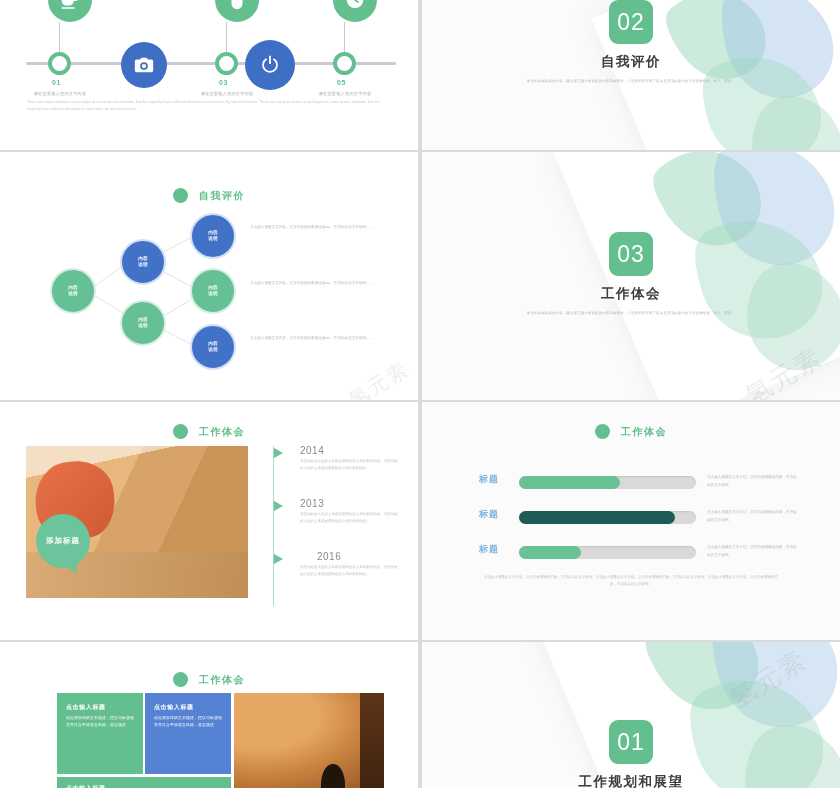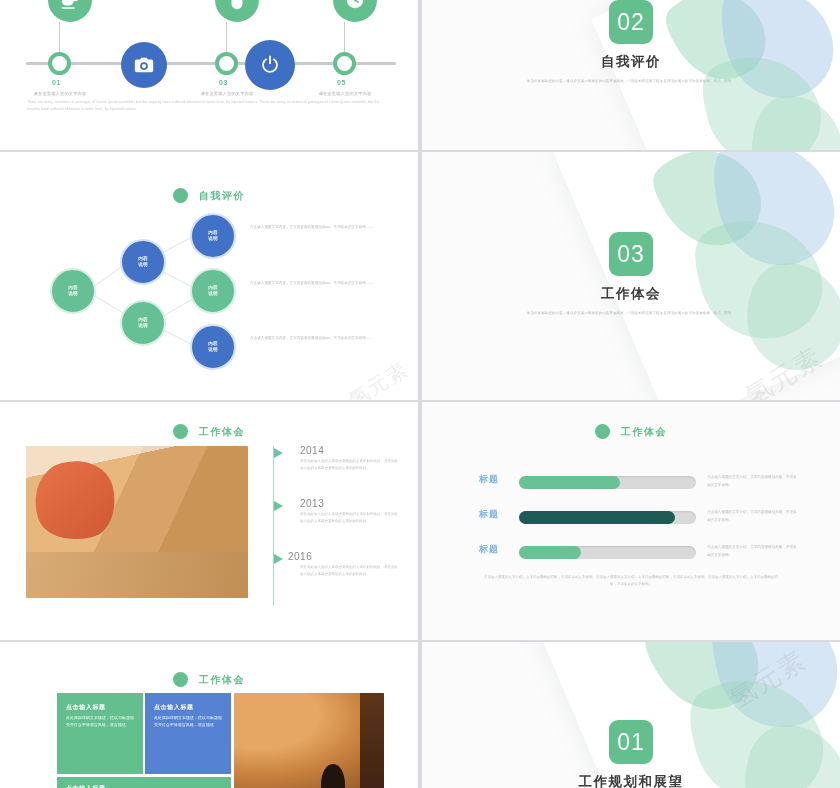--- a/index.html
+++ b/index.html
@@ -297,36 +297,39 @@
     </div>
     <div class="watermark">氢元素</div>
   </div>
 
   <div class="slide">
     <div class="head" style="top:20px;">
       <span class="dot"></span><span class="htxt">工作体会</span>
     </div>
 
     <div class="photo ph-desk" style="left:26px;top:44px;width:222px;height:152px;"></div>
+    <div class="bubble" style="left:36px;top:112px;">
+      <span>添加标题</span>
+    </div>
 
     <div class="yr-rail" style="left:273px;top:44px;height:160px;"></div>
 
     <div>
       <div class="yr-arrow" style="left:274px;top:46px;"></div>
       <div class="yr-year" style="left:300px;top:43px;">2014</div>
       <div class="yr-body" style="left:300px;top:56px;">请在此处输入您的文本或者复制您的文本粘贴到此处。请在此处输入您的文本或者复制您的文本粘贴到此处。</div>
     </div>
     <div>
       <div class="yr-arrow" style="left:274px;top:99px;"></div>
       <div class="yr-year" style="left:300px;top:96px;">2013</div>
       <div class="yr-body" style="left:300px;top:109px;">请在此处输入您的文本或者复制您的文本粘贴到此处。请在此处输入您的文本或者复制您的文本粘贴到此处。</div>
     </div>
     <div>
       <div class="yr-arrow" style="left:274px;top:152px;"></div>
-      <div class="yr-year" style="left:288px;top:149px;">2016</div>
+      <div class="yr-year" style="left:317px;top:149px;">2016</div>
       <div class="yr-body" style="left:300px;top:162px;">请在此处输入您的文本或者复制您的文本粘贴到此处。请在此处输入您的文本或者复制您的文本粘贴到此处。</div>
     </div>
   </div>
 
   <div class="slide tinted">
     <div class="head" style="top:20px;">
       <span class="dot"></span><span class="htxt">工作体会</span>
     </div>
 
     <div>

